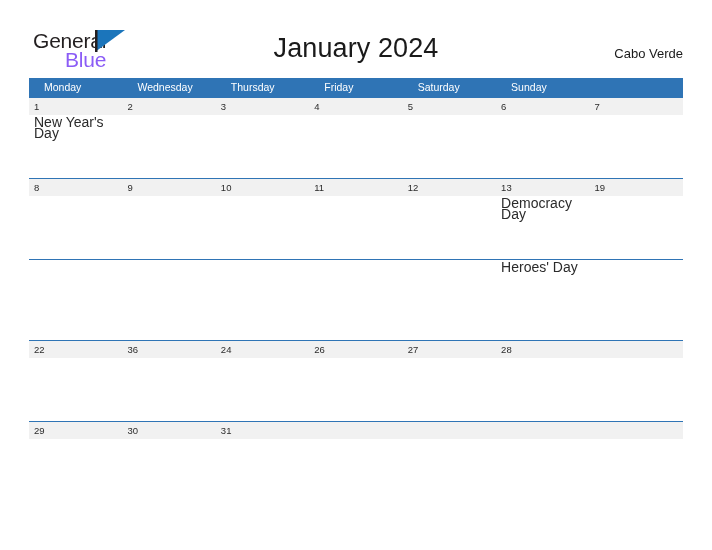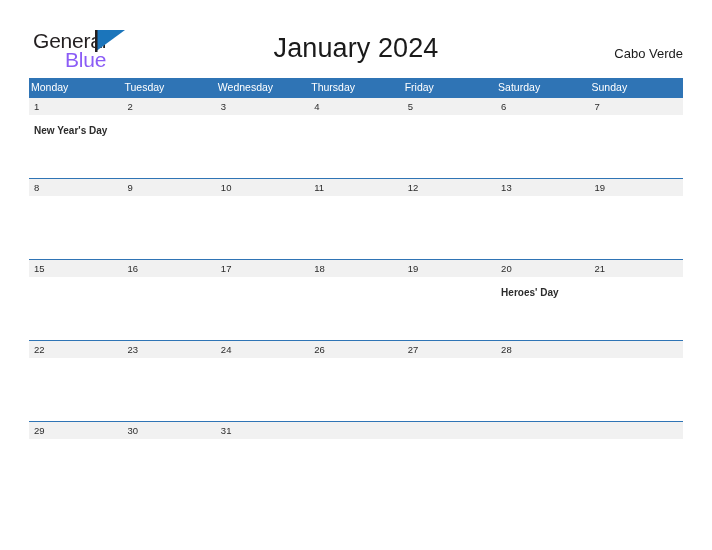--- a/index.html
+++ b/index.html
@@ -99,21 +99,21 @@
     width: 654px;
     height: 19px;
     background: #2f74b5;
   }
   .weekday-cell {
     width: 93.43px;
     height: 26px;
     line-height: 19px;
     font-size: 10.5px;
     color: #ffffff;
-    padding-left: 2px;
+    padding-left: 15px;
     box-sizing: border-box;
     white-space: nowrap;
     overflow: hidden;
   }
 
   .week-row {
     position: relative;
     width: 654px;
     height: 81px;
     border-top: 1px solid #2f74b5;
@@ -146,27 +146,26 @@
   }
 
   .event-band {
     display: flex;
     width: 654px;
     height: 63px;
   }
   .event-cell {
     width: 93.43px;
     padding-left: 5px;
-    padding-top: 10px;
-    box-sizing: border-box;
-    font-size: 10px;
+    padding-top: 2px;
+    box-sizing: border-box;
+    font-size: 14px;
     color: #2b2b2b;
     line-height: 11px;
     word-wrap: break-word;
-    font-weight: bold;
   }
 </style>
 </head>
 <body>
 
 <div class="page">
 
   <div class="top-bar">
 
     <div class="logo">
@@ -181,21 +180,20 @@
     <div class="cal-title">January 2024</div>
 
     <div class="cal-location">Cabo Verde</div>
 
   </div>
 
   <div class="calendar">
 
     <div class="weekday-header">
       <div class="weekday-cell">Monday</div>
-      <div class="weekday-cell">Tuesday</div>
       <div class="weekday-cell">Wednesday</div>
       <div class="weekday-cell">Thursday</div>
       <div class="weekday-cell">Friday</div>
       <div class="weekday-cell">Saturday</div>
       <div class="weekday-cell">Sunday</div>
     </div>
 
     <div class="week-row">
       <div class="day-band">
         <div class="day-band-cell">1</div>
@@ -220,47 +218,47 @@
     <div class="week-row">
       <div class="day-band">
         <div class="day-band-cell">8</div>
         <div class="day-band-cell">9</div>
         <div class="day-band-cell">10</div>
         <div class="day-band-cell">11</div>
         <div class="day-band-cell">12</div>
         <div class="day-band-cell">13</div>
         <div class="day-band-cell">19</div>
       </div>
-    </div>
-
-    <div class="week-row">
-      <div class="day-band">
-        <div class="day-band-cell">15</div>
-        <div class="day-band-cell">16</div>
-        <div class="day-band-cell">17</div>
-        <div class="day-band-cell">18</div>
-        <div class="day-band-cell">19</div>
-        <div class="day-band-cell">20</div>
-        <div class="day-band-cell">21</div>
-      </div>
+      <div class="event-band">
+        <div class="event-cell"></div>
+        <div class="event-cell"></div>
+        <div class="event-cell"></div>
+        <div class="event-cell"></div>
+        <div class="event-cell"></div>
+        <div class="event-cell">Democracy Day</div>
+        <div class="event-cell"></div>
+      </div>
+    </div>
+
+    <div class="week-row">
       <div class="event-band">
         <div class="event-cell"></div>
         <div class="event-cell"></div>
         <div class="event-cell"></div>
         <div class="event-cell"></div>
         <div class="event-cell"></div>
         <div class="event-cell">Heroes' Day</div>
         <div class="event-cell"></div>
       </div>
     </div>
 
     <div class="week-row">
       <div class="day-band">
         <div class="day-band-cell">22</div>
-        <div class="day-band-cell">23</div>
+        <div class="day-band-cell">36</div>
         <div class="day-band-cell">24</div>
         <div class="day-band-cell">26</div>
         <div class="day-band-cell">27</div>
         <div class="day-band-cell">28</div>
       </div>
       <div class="event-band">
         <div class="event-cell"></div>
         <div class="event-cell"></div>
         <div class="event-cell"></div>
         <div class="event-cell"></div>

